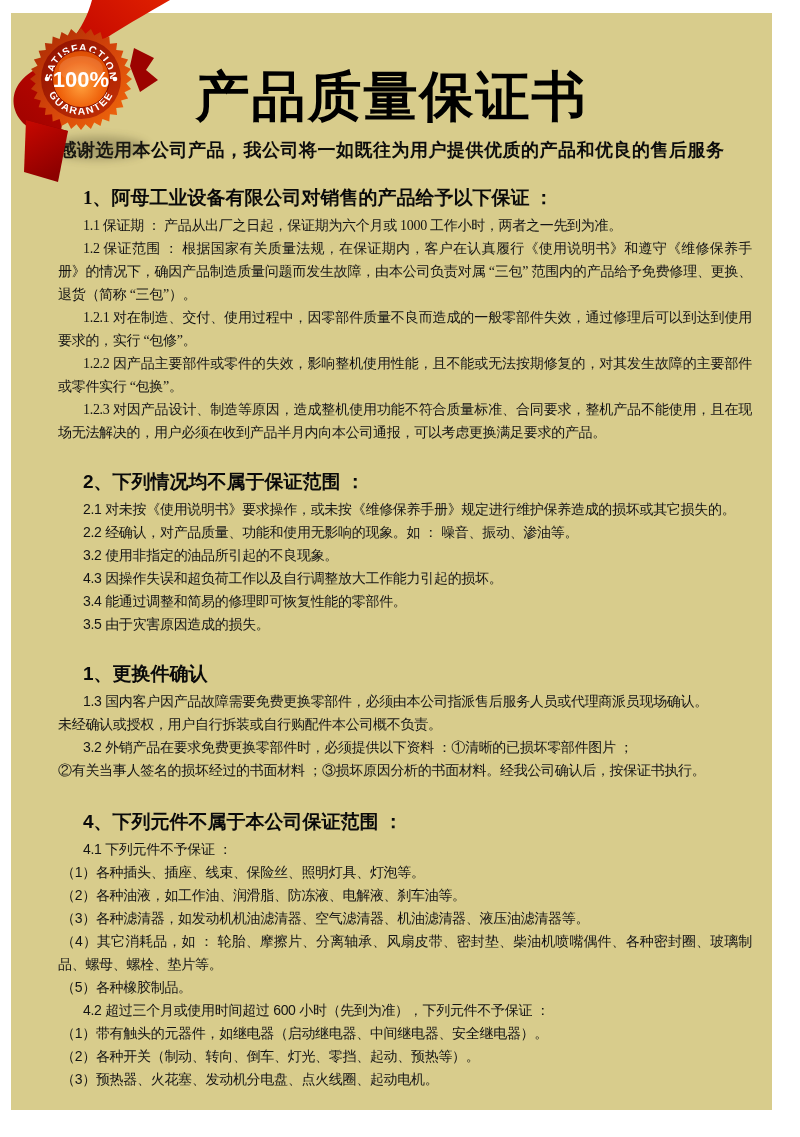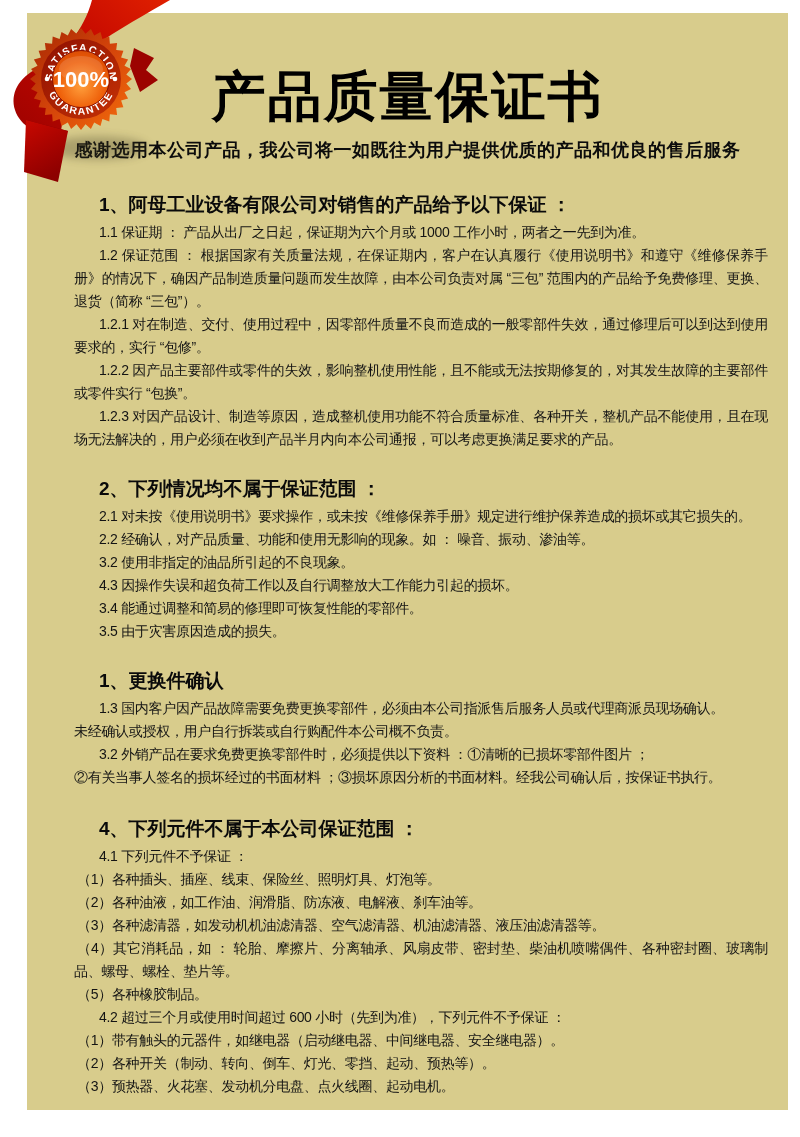--- a/index.html
+++ b/index.html
@@ -1,25 +1,25 @@
 <!DOCTYPE html>
 <html><head>
 <meta charset="utf-8">
 <style>
   html,body{margin:0;padding:0;background:#ffffff;}
   .page{position:relative;width:800px;height:1137px;background:#ffffff;overflow:hidden;
         font-family:"Liberation Sans",sans-serif;}
-  .panel{position:absolute;left:27px;top:13px;width:761px;height:1097px;background:#d8cc8c;}
+  .panel{position:absolute;left:11px;top:13px;width:761px;height:1097px;background:#d8cc8c;}
   .title{margin:54px 10px 0;text-align:center;font-size:54px;line-height:1.08;
          font-weight:bold;color:#000;letter-spacing:2px;}
   .subtitle{margin:15px 0 0;text-align:center;font-size:18px;line-height:21px;
             font-weight:bold;color:#0c0c0c;letter-spacing:.5px;}
   .content{padding:0 20px 0 47px;color:#141414;}
   .content section{margin-top:24px;}
-  .content section.first{margin-top:30px;}
+  .content section.first{margin-top:23px;font-family:Liberation Serif, serif;}
   .content section.last{margin-top:26px;}
   .sec-h{margin:0 0 3px;font-size:19px;line-height:27px;font-weight:bold;
          text-indent:25px;color:#0a0a0a;}
   .content p{margin:0;font-size:14px;line-height:23px;text-align:justify;
              letter-spacing:-0.3px;}
   .num{text-indent:25px;}
   .bracket{text-indent:3px;}
   .flush{text-indent:0;}
   .badge{position:absolute;left:0;top:0;width:185px;height:192px;}
   .arc-text{fill:#ffffff;font-family:"Liberation Sans",sans-serif;font-weight:bold;}
@@ -34,21 +34,21 @@
     <p class="subtitle">感谢选用本公司产品，我公司将一如既往为用户提供优质的产品和优良的售后服务</p>
 
     <div class="content">
 
       <section class="first">
         <h2 class="sec-h">1、阿母工业设备有限公司对销售的产品给予以下保证 ：</h2>
         <p class="num">1.1 保证期 ： 产品从出厂之日起，保证期为六个月或 1000 工作小时，两者之一先到为准。</p>
         <p class="num">1.2 保证范围 ： 根据国家有关质量法规，在保证期内，客户在认真履行《使用说明书》和遵守《维修保养手册》的情况下，确因产品制造质量问题而发生故障，由本公司负责对属 “三包” 范围内的产品给予免费修理、更换、退货（简称 “三包”）。</p>
         <p class="num">1.2.1 对在制造、交付、使用过程中，因零部件质量不良而造成的一般零部件失效，通过修理后可以到达到使用要求的，实行 “包修”。</p>
         <p class="num">1.2.2 因产品主要部件或零件的失效，影响整机使用性能，且不能或无法按期修复的，对其发生故障的主要部件或零件实行 “包换”。</p>
-        <p class="num">1.2.3 对因产品设计、制造等原因，造成整机使用功能不符合质量标准、各种开关，整机产品不能使用，且在现场无法解决的，用户必须在收到产品半月内向本公司通报，可以考虑更换满足要求的产品。</p>
+        <p class="num">1.2.3 对因产品设计、制造等原因，造成整机使用功能不符合质量标准、合同要求，整机产品不能使用，且在现场无法解决的，用户必须在收到产品半月内向本公司通报，可以考虑更换满足要求的产品。</p>
       </section>
 
       <section>
         <h2 class="sec-h">2、下列情况均不属于保证范围 ：</h2>
         <p class="num">2.1 对未按《使用说明书》要求操作，或未按《维修保养手册》规定进行维护保养造成的损坏或其它损失的。</p>
         <p class="num">2.2 经确认，对产品质量、功能和使用无影响的现象。如 ： 噪音、振动、渗油等。</p>
         <p class="num">3.2 使用非指定的油品所引起的不良现象。</p>
         <p class="num">4.3 因操作失误和超负荷工作以及自行调整放大工作能力引起的损坏。</p>
         <p class="num">3.4 能通过调整和简易的修理即可恢复性能的零部件。</p>
         <p class="num">3.5  由于灾害原因造成的损失。</p>

